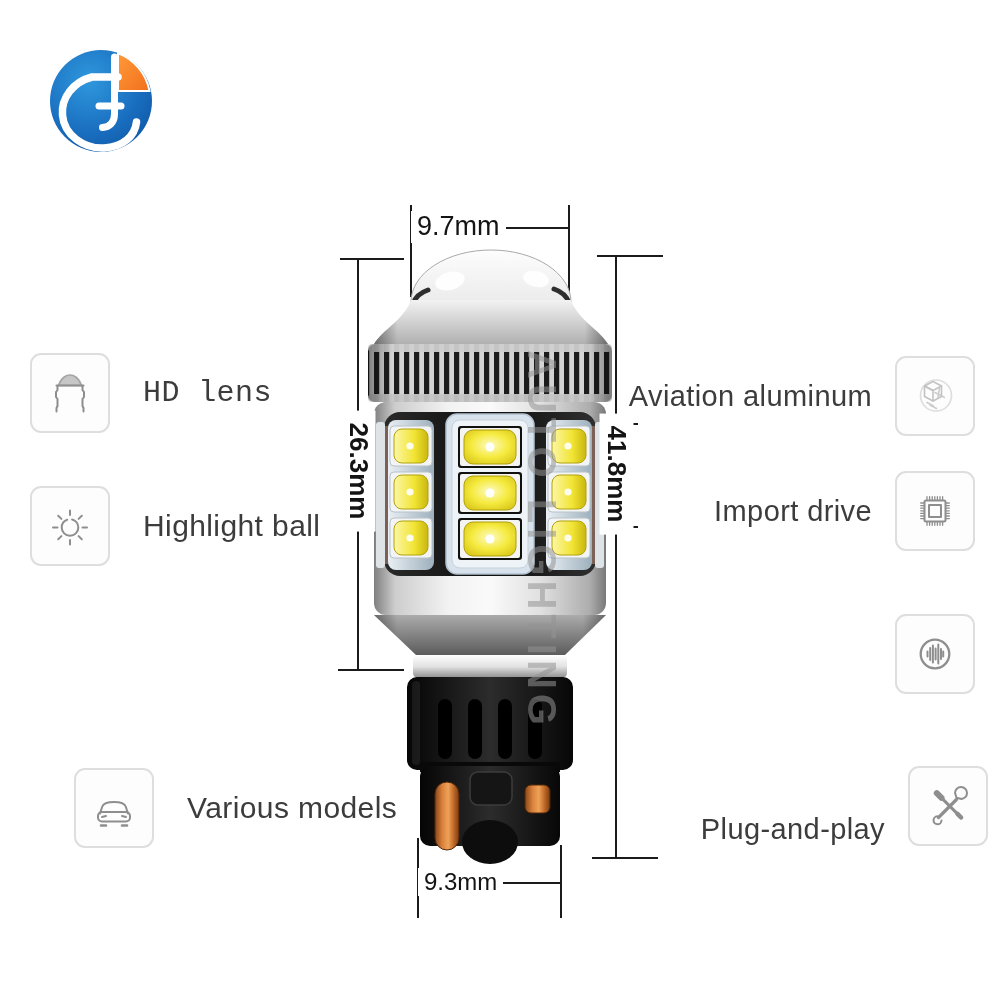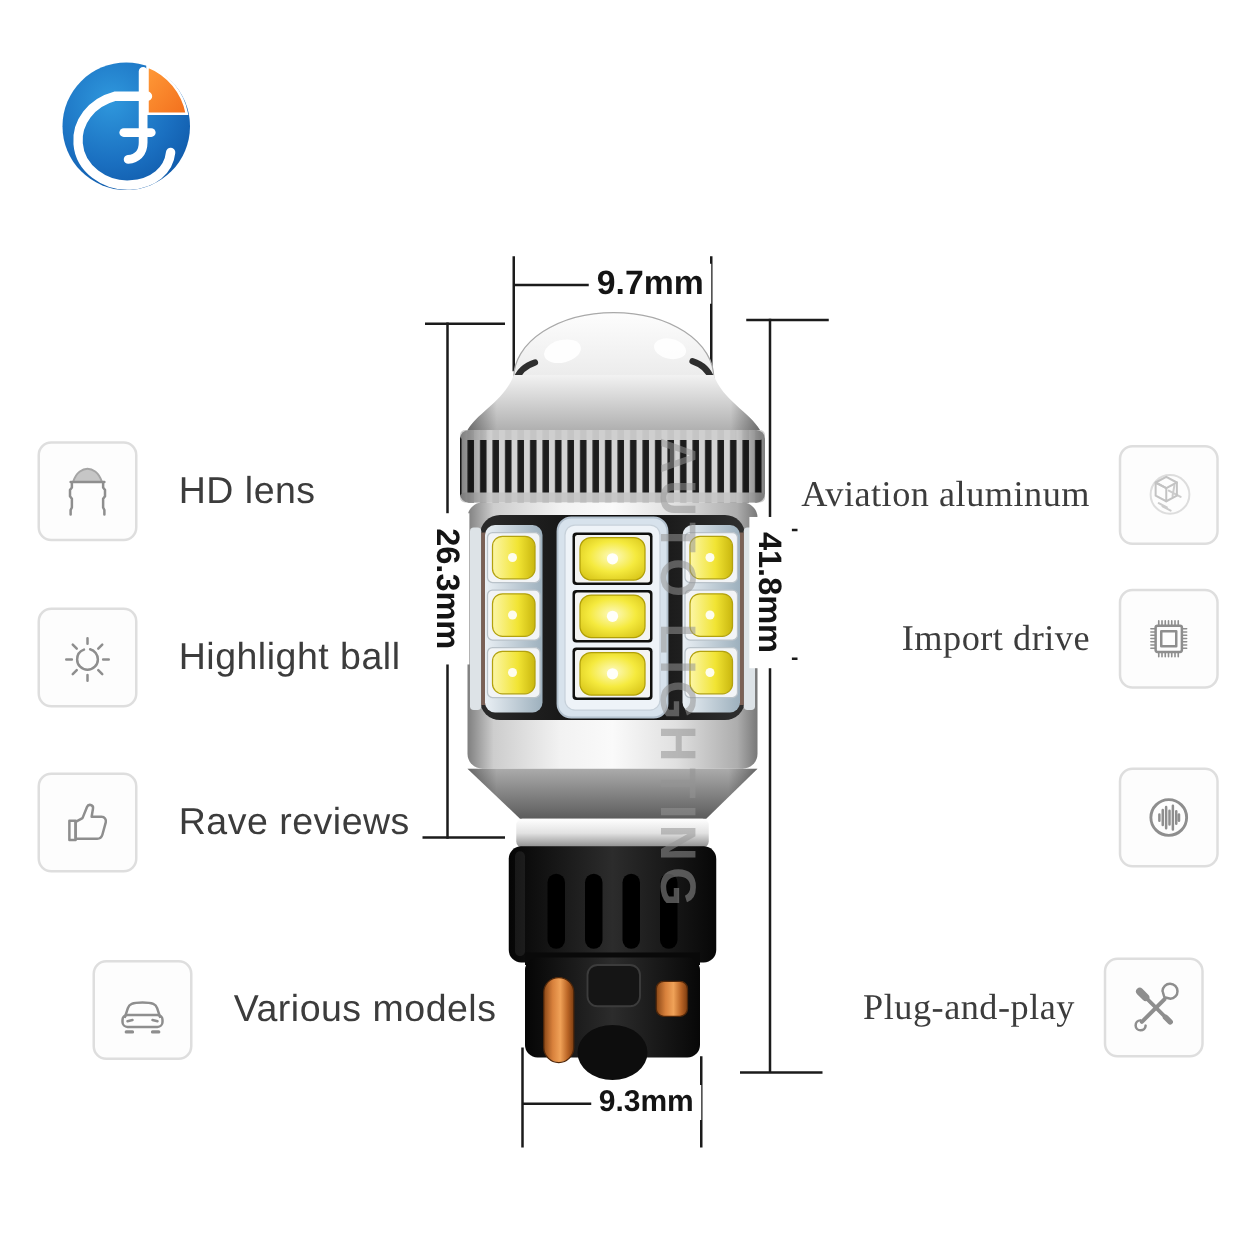--- a/index.html
+++ b/index.html
@@ -3,29 +3,29 @@
 <meta charset="utf-8">
 <style>
   html,body{margin:0;padding:0;background:#fff;}
   #stage{position:relative;width:1000px;height:1000px;background:#ffffff;overflow:hidden;
          font-family:"Liberation Sans",sans-serif;}
   
   .dl{position:absolute;background:#1b1b1b;}
   .dl.h{height:2px;}
   .dl.v{width:2px;}
   
-  .dim-label-h{position:absolute;display:flex;align-items:center;justify-content:flex-end;
-    font-weight:bold;font-size:27px;color:#141414;z-index:8;}
+  .dim-label-h{position:absolute;display:flex;align-items:center;justify-content:flex-start;
+    font-weight:normal;font-size:27px;color:#141414;z-index:8;}
   .dim-label-h>span{background:#fff;padding:0 6px;line-height:1.15;}
   .dim-label-rot{position:absolute;transform:translate(-50%,-50%) rotate(90deg);
     font-weight:bold;font-size:26px;color:#141414;white-space:nowrap;z-index:8;}
   .dim-label-rot>span{background:#fff;padding:2px 12px;}
   
   .feat{position:absolute;display:flex;align-items:center;z-index:6;}
-  .feat.right{flex-direction:row-reverse;font-family:Liberation Serif, serif;}
+  .feat.right{flex-direction:row-reverse;}
   .icon-box{width:76px;height:76px;border:2px solid #dedede;border-radius:11px;background:#fdfdfd;
     display:flex;align-items:center;justify-content:center;flex:0 0 auto;}
   .feat .lbl{font-size:30px;color:#3c3c3c;letter-spacing:.4px;}
   .feat.left .lbl{margin-left:33px;}
   .feat.right .lbl{margin-right:23px;text-align:right;font-size:29px;}
   .lbl.wrap{width:200px;line-height:1.18;}
   .ic{stroke:#8e8e8e;fill:none;stroke-width:2;stroke-linecap:round;stroke-linejoin:round;}
   .ic.faint{stroke:#c3c3c3;stroke-width:1.6;}
   
   .watermark{position:absolute;left:541px;top:540px;transform:translate(-50%,-50%) rotate(90deg);
@@ -253,50 +253,41 @@
     <span>41.8mm</span>
   </div>
 
   <div class="dl v" style="left:417px;top:838px;height:80px;"></div>
   <div class="dl v" style="left:560px;top:845px;height:73px;"></div>
   <div class="dl h" style="left:418px;top:882px;width:143px;"></div>
   <div class="dim-label-h" style="left:418px;top:865px;width:143px;height:34px;font-size:24px;">
     <span>9.3mm</span>
   </div>
 
-  <div class="feat left" style="left:30px;top:353px;">
+  <div class="feat left" style="left:30px;top:353px;font-family:Liberation Mono, monospace;">
     <div class="icon-box">
       <svg class="ic" width="48" height="48" viewBox="0 0 48 48">
         <path d="M12.5 16.5 C15 8.5 20.5 6 24 6 C27.5 6 33 8.5 35.5 16.5 Z" fill="#c6c6c6" stroke="#a5a5a5" stroke-width="1.6"></path>
         <path d="M10.5 16.5 H37.5 M11.5 16.5 V21 L10 23 V28 L11.5 30 V37 L10.5 39 V42.5 M36.5 16.5 V21 L38 23 V28 L36.5 30 V37 L37.5 39 V42.5"></path>
       </svg>
     </div>
     <div class="lbl">HD lens</div>
   </div>
 
   <div class="feat left" style="left:30px;top:486px;">
     <div class="icon-box">
       <svg class="ic" width="48" height="48" viewBox="0 0 48 48">
         <circle cx="24" cy="25.5" r="8.3" stroke-dasharray="36 5"></circle>
         <path d="M24 8.5 V13 M24 38 V42.5 M7 25.5 H11.5 M36.5 25.5 H41"></path>
         <path d="M12.2 13.7 L15.4 16.9 M35.8 13.7 L32.6 16.9 M12.2 37.3 L15.4 34.1 M35.8 37.3 L32.6 34.1"></path>
       </svg>
     </div>
     <div class="lbl">Highlight ball</div>
   </div>
 
-  <div class="feat left" style="left:30px;top:618px;">
-    <div class="icon-box">
-      <svg class="ic" width="48" height="48" viewBox="0 0 48 48">
-        <path d="M9.5 22.5 H14.5 V38 H9.5 Z"></path>
-        <path d="M14.5 36.5 V23.5 L20 20.5 L23.6 11.6 C24.7 8.8 28.9 9.7 28.4 12.8 L27.3 19.4 H35.2 C37.6 19.4 39.2 21.6 38.6 23.9 L35.9 33.8 C35.3 35.9 33.8 37 31.7 37 H14.5"></path>
-      </svg>
-    </div>
-    <div class="lbl">Rave reviews</div>
-  </div>
 
   <div class="feat left" style="left:30px;top:768px;padding-left:44px;">
     <div class="icon-box">
       <svg class="ic" width="48" height="48" viewBox="0 0 48 48">
         <path d="M10 29.5 L12.3 22.5 C13.3 19.6 15.6 18 24 18 C32.4 18 34.7 19.6 35.7 22.5 L38 29.5"></path>
         <rect x="8" y="28" width="32" height="9.5" rx="4"></rect>
         <path d="M12 33 L16 32 M36 33 L32 32"></path>
         <path d="M11 41.5 H16 M32 41.5 H37" stroke-width="2.6"></path>
       </svg>
     </div>
@@ -332,21 +323,21 @@
 
   <div class="feat right" style="right:25px;top:614px;">
     <div class="icon-box">
       <svg class="ic" width="48" height="48" viewBox="0 0 48 48">
         <circle cx="24" cy="24" r="14.3" stroke-width="2.3"></circle>
         <path d="M16.5 21.5 V26.5 M19.2 18 V30 M21.9 15.5 V32.5 M24.6 18.5 V29.5 M27.3 14.5 V33.5 M30 19 V29 M32.2 21.5 V26.5" stroke-width="2"></path>
       </svg>
     </div>
   </div>
 
-  <div class="feat right" style="right:37px;top:766px;">
+  <div class="feat right" style="right:12px;top:766px;align-items:flex-end;">
     <div class="icon-box">
       <svg class="ic" width="48" height="48" viewBox="0 0 48 48">
         <path d="M12.8 11.2 L17.5 15.9" stroke-width="6"></path>
         <path d="M17.5 15.9 L33.5 31.9" stroke-width="3"></path>
         <path d="M33.5 31.9 l3.6 3.6" stroke-width="4.5"></path>
         <path d="M32.5 17.5 L14.5 35.5" stroke-width="3.2"></path>
         <path d="M31 10.8 a6 6 0 1 1 6.2 6.2 M31 10.8 l1.5 5 5 1.2" stroke-width="2"></path>
         <path d="M17.5 38.5 a4 4 0 1 1 -4.2 -4.2" stroke-width="2"></path>
       </svg>
     </div>

